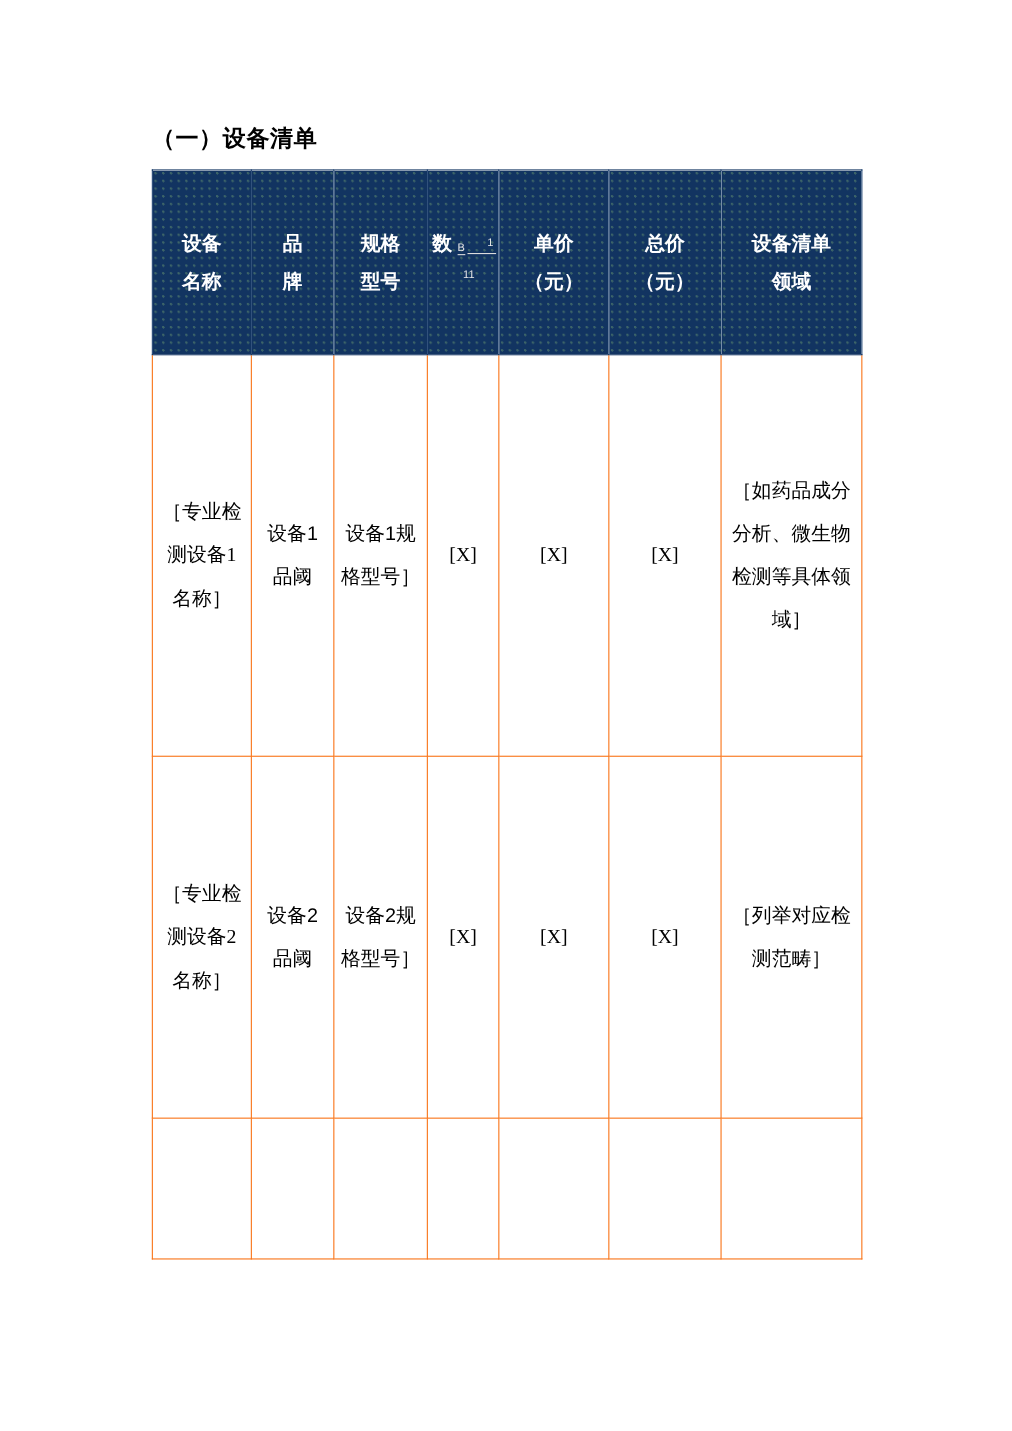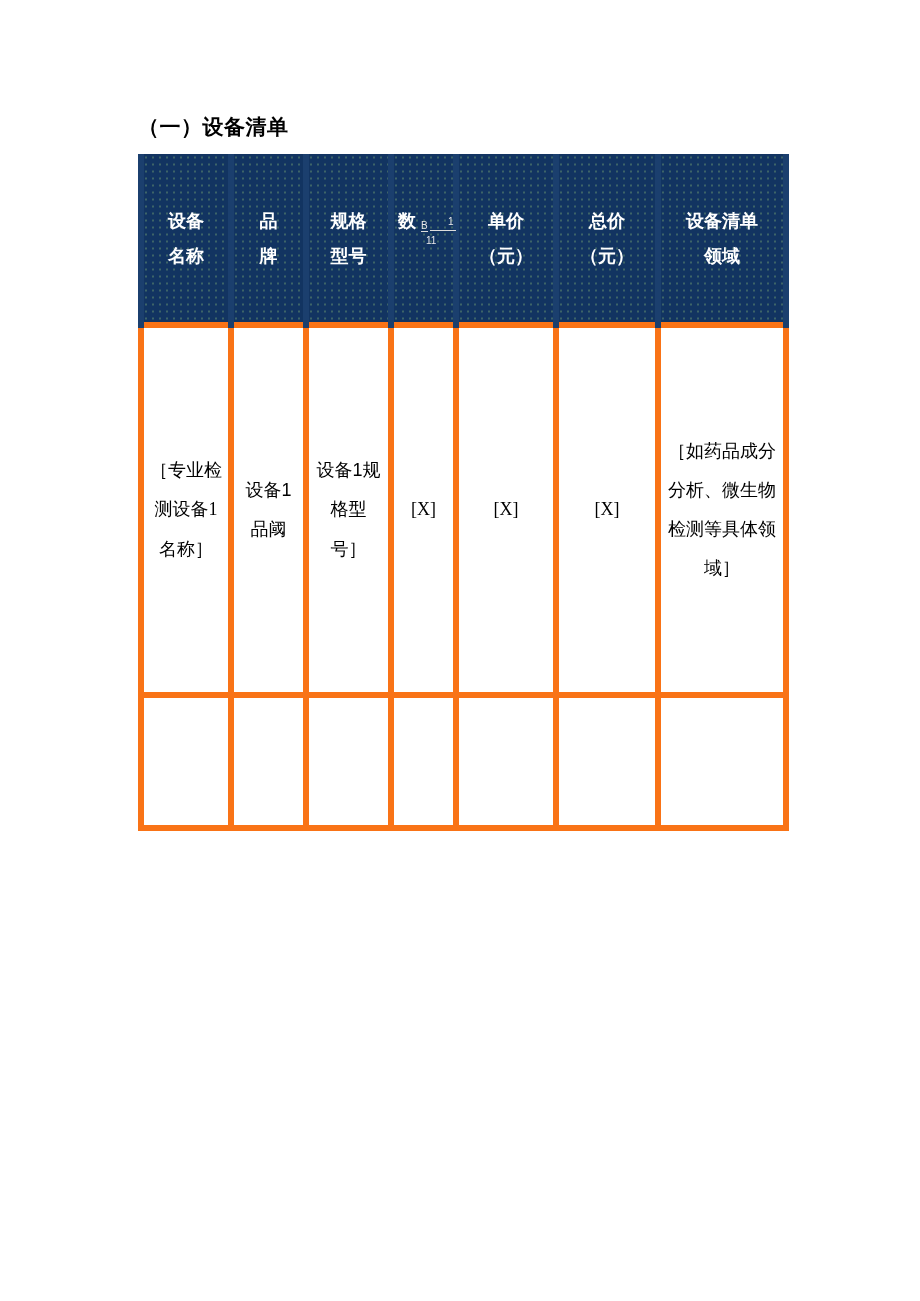--- a/index.html
+++ b/index.html
@@ -41,21 +41,21 @@
   .equip-table {
     position: absolute;
     left: 138px;
     top: 141px;
     width: 645px;
     border-collapse: collapse;
     table-layout: fixed;
     border-radius: 24px;
   }
   .equip-table td, .equip-table th {
-    border: 6px solid #f97316;
+    border: 1px solid #f97316;
     padding: 0;
     margin: 0;
     vertical-align: middle;
     text-align: center;
   }
 
   
   .equip-table thead th {
     background-color: #123461;
     background-image:
@@ -118,21 +118,21 @@
     left: 54px;
     top: 68px;
     font-size: 10px;
     font-weight: normal;
     color: #e8e8e8;
     line-height: 1;
   }
   .qty-sub-11 {
     position: absolute;
     left: 32px;
-    top: 87px;
+    top: 97px;
     font-size: 10px;
     font-weight: normal;
     color: #e8e8e8;
     line-height: 1;
   }
 
   
   .equip-table tbody td {
     font-size: 18px;
     color: #000000;
@@ -213,20 +213,29 @@
     <tbody>
       <tr class="row-1">
         <td class="c-name">［专业检测设备1名称］</td>
         <td>设备1品阈</td>
         <td>设备1规格型号］</td>
         <td class="c-xval">[X]</td>
         <td class="c-xval">[X]</td>
         <td class="c-xval">[X]</td>
         <td>［如药品成分分析、微生物检测等具体领域］</td>
       </tr>
+      <tr class="row-2">
+        <td class="c-name">［专业检测设备2名称］</td>
+        <td>设备2品阈</td>
+        <td>设备2规格型号］</td>
+        <td class="c-xval">[X]</td>
+        <td class="c-xval">[X]</td>
+        <td class="c-xval">[X]</td>
+        <td>［列举对应检测范畴］</td>
+      </tr>
       <tr class="row-3">
         <td class="c-name"></td>
         <td></td>
         <td></td>
         <td class="c-xval"></td>
         <td class="c-xval"></td>
         <td class="c-xval"></td>
         <td></td>
       </tr>
     </tbody>

